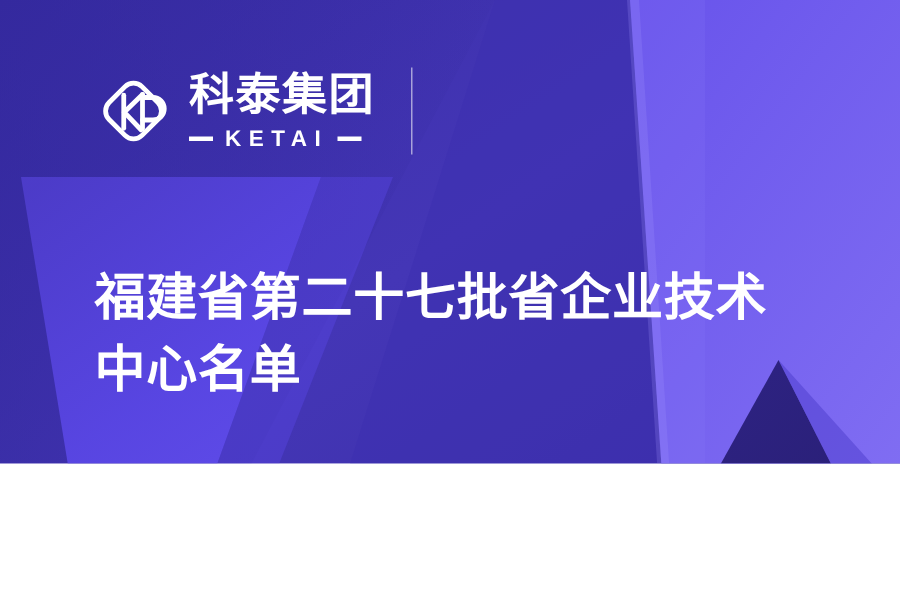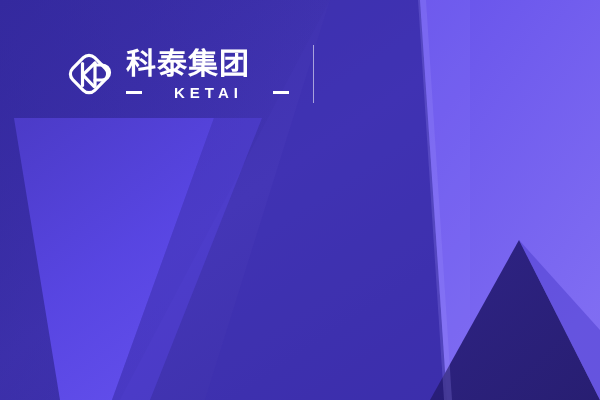--- a/index.html
+++ b/index.html
@@ -8,21 +8,21 @@
     padding: 0;
     background: #ffffff;
   }
   body {
     font-family: "Liberation Sans", "DejaVu Sans", sans-serif;
   }
 
   .banner {
     position: relative;
     width: 600px;
-    height: 400px;
+    height: 309px;
     overflow: hidden;
     background: linear-gradient(135deg, #3a2ea8 0%, #4335b4 40%, #3f33b0 70%, #3a2fa6 100%);
   }
 
   
   .bg-layer {
     position: absolute;
     inset: 0;
     overflow: hidden;
     pointer-events: none;
@@ -69,21 +69,20 @@
     color: #ffffff;
     letter-spacing: 1px;
     white-space: nowrap;
     font-family: "DejaVu Sans", "Liberation Sans", sans-serif;
   }
   .logo-en-row {
     display: flex;
     align-items: center;
     margin-top: 6px;
     white-space: nowrap;
-    gap: 24px;
   }
   .logo-rule {
     display: inline-block;
     width: 16px;
     height: 3px;
     background: #ffffff;
     flex: 0 0 16px;
   }
   .logo-en {
     font-size: 15px;
@@ -222,14 +221,15 @@
           <span class="logo-en">KETAI</span>
           <i class="logo-rule"></i>
         </span>
       </span>
     </div>
 
     <span class="divider"></span>
 
   </div>
 
+  <h1 class="title">福建省第二十七批省企业技术中心名单</h1>
 
 </div>
 
 </body></html>

